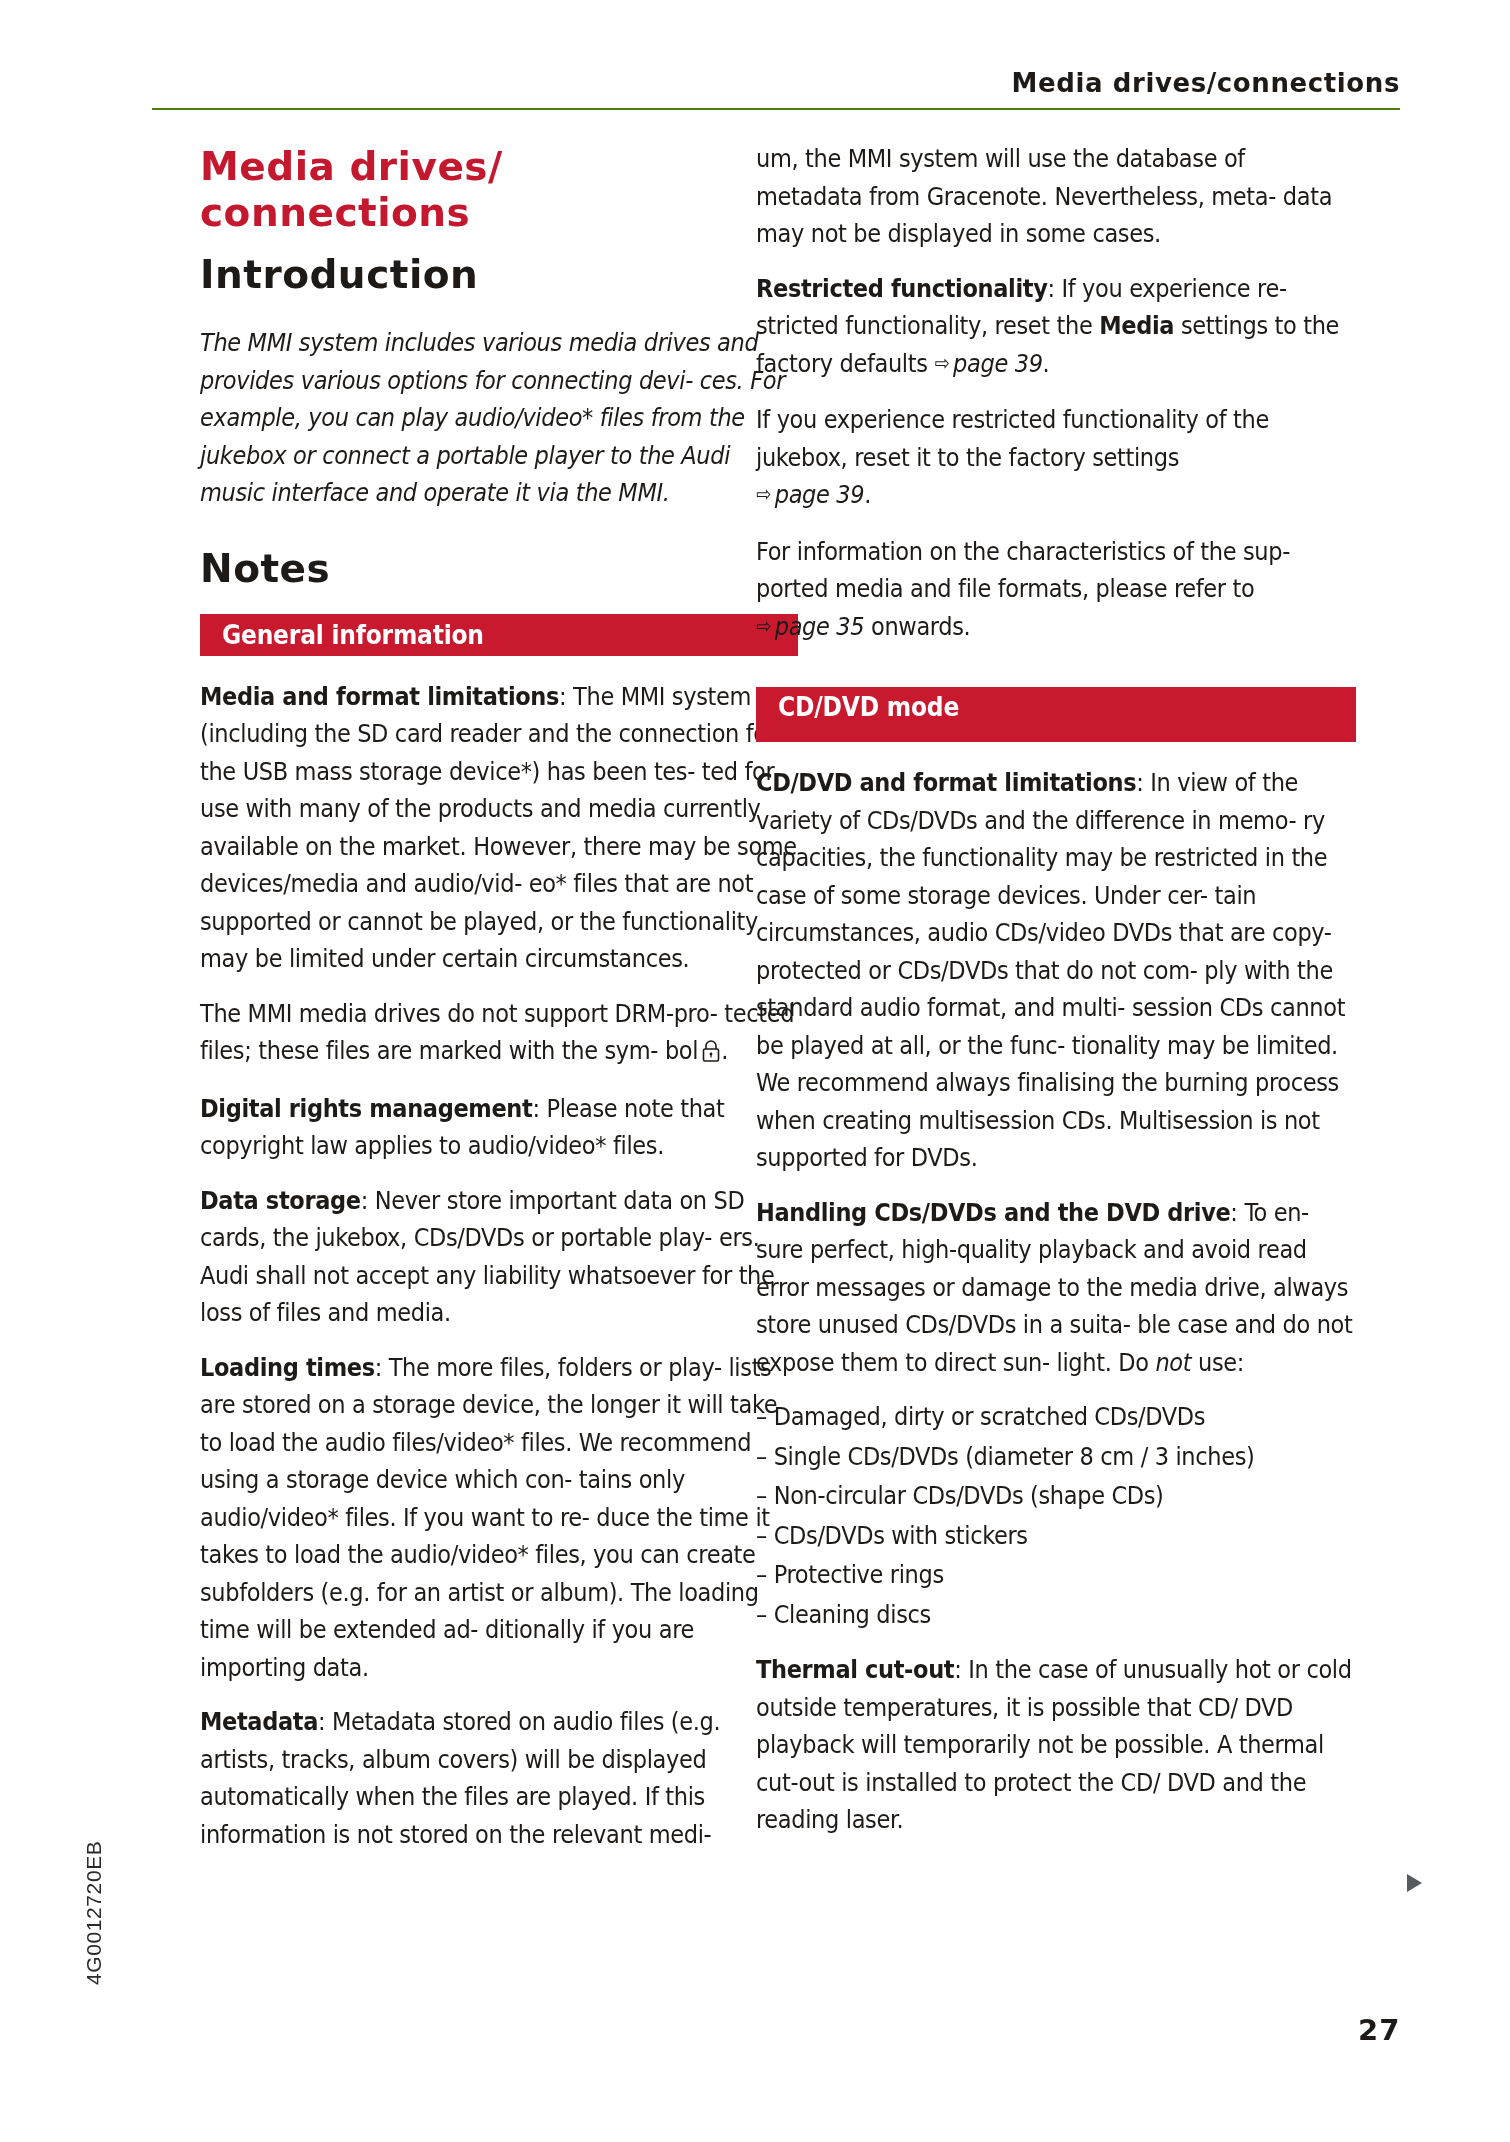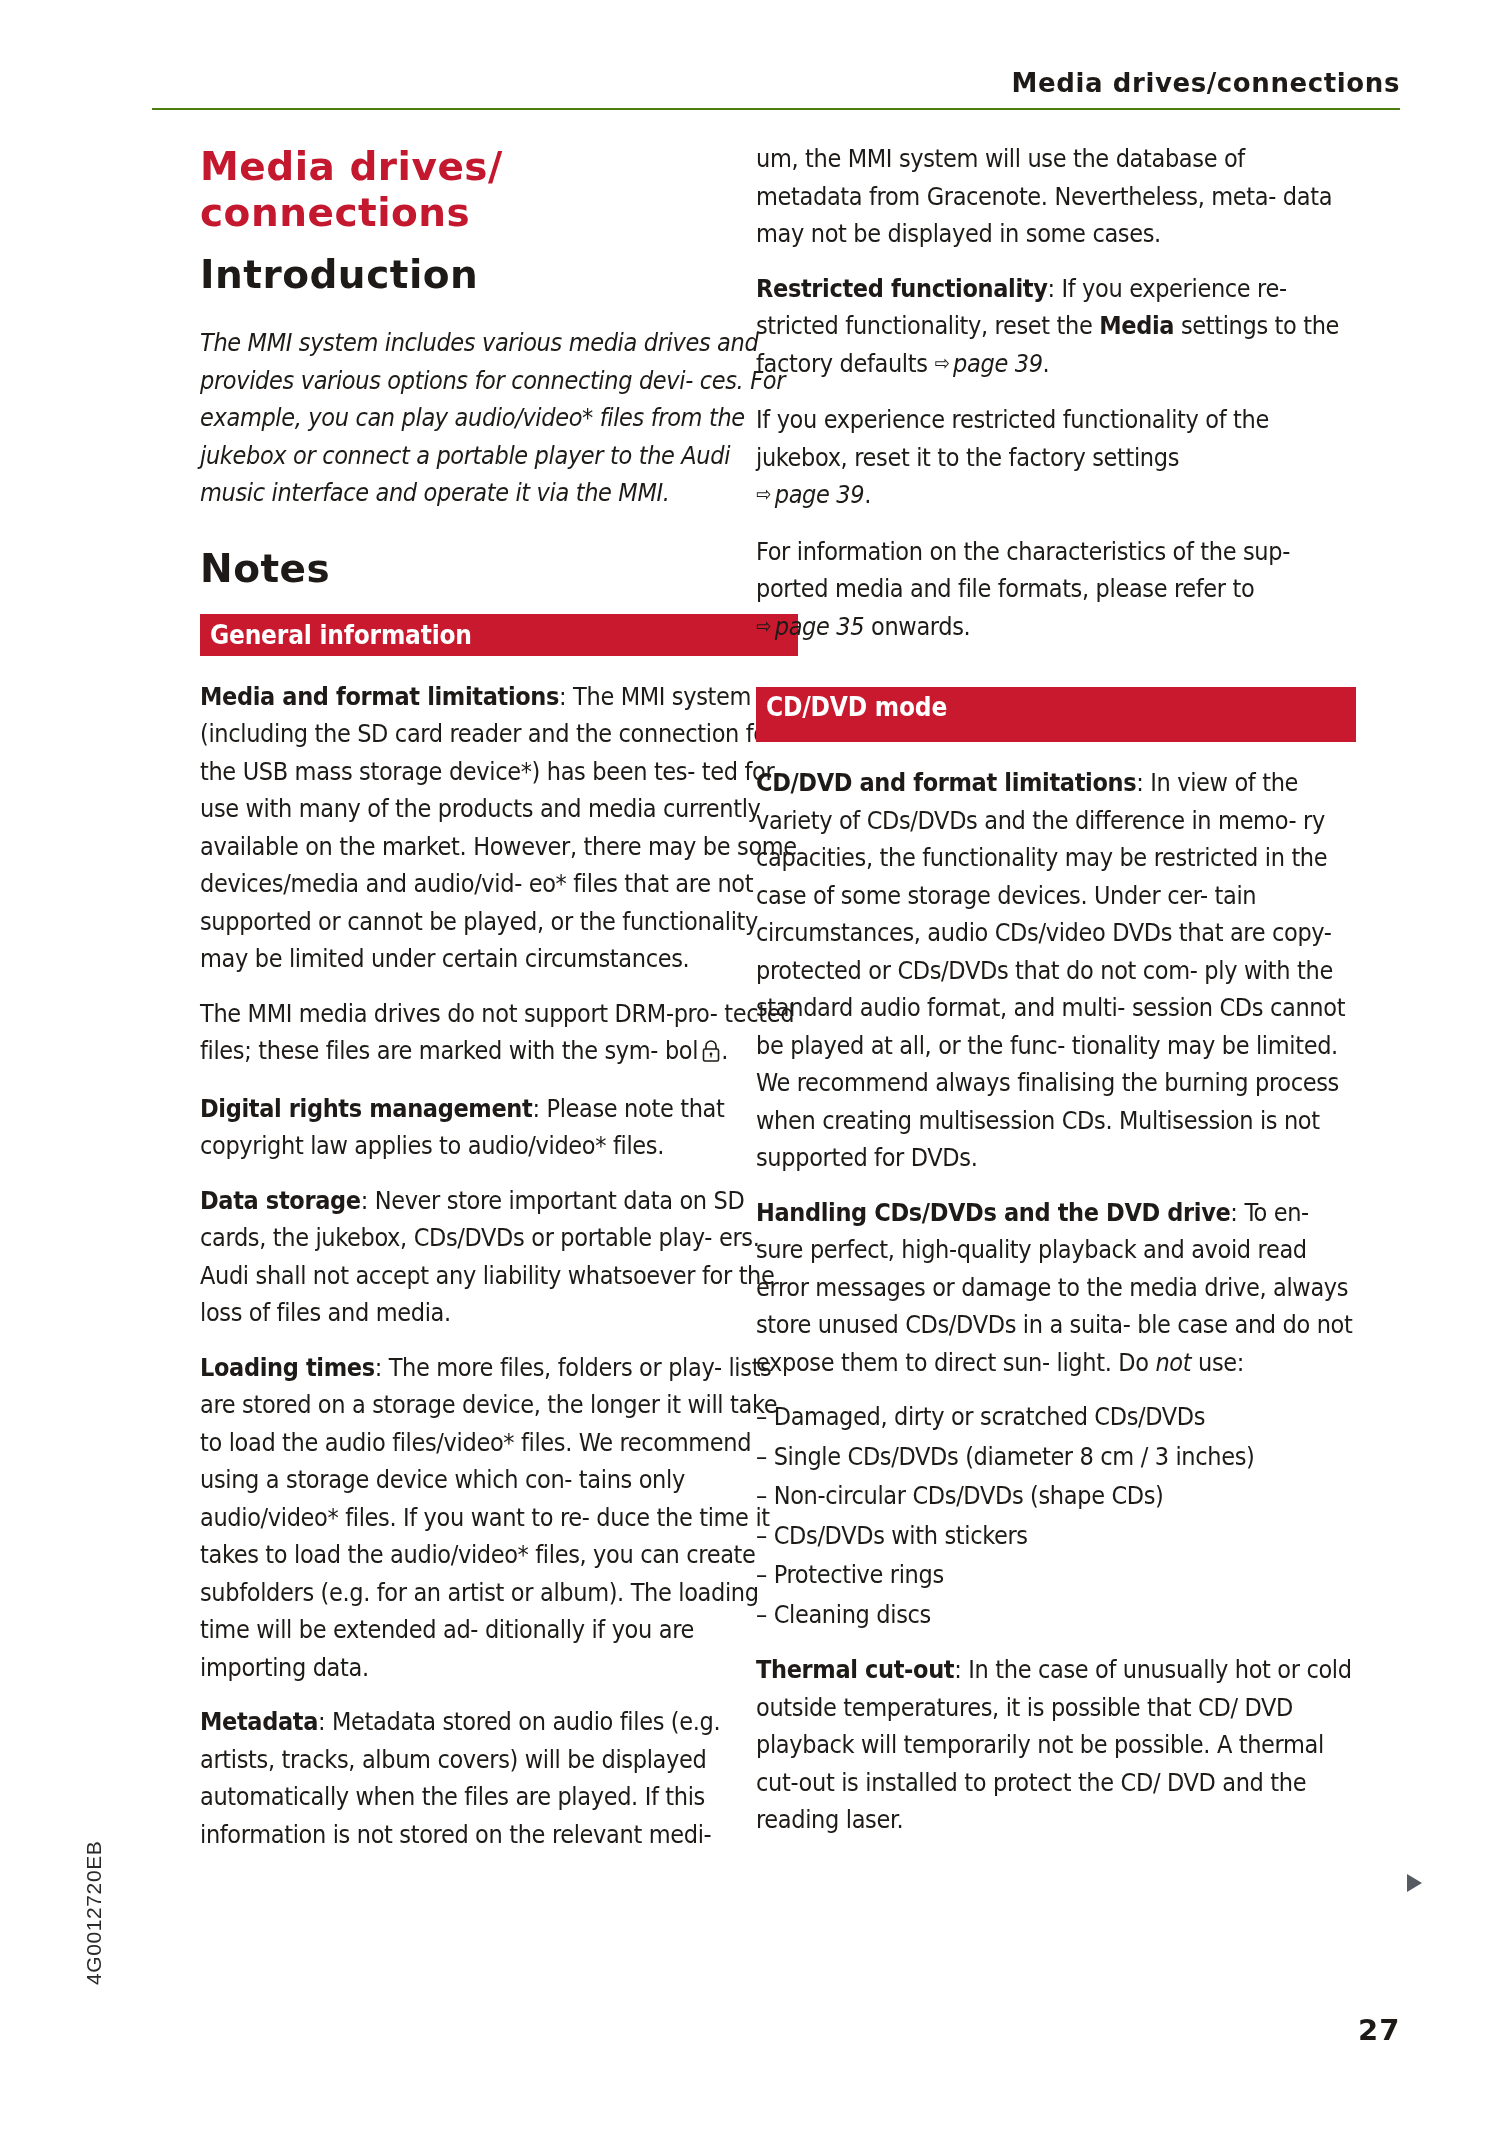--- a/index.html
+++ b/index.html
@@ -36,21 +36,21 @@
       font-size: 25px; line-height: 37.5px; margin: 0;
       letter-spacing: -0.35px; word-spacing: 0px;
       font-stretch: condensed;
     }
     .para { margin-top: 17px; }
     .intro { margin-top: 26px; font-style: italic; }
     .label { font-weight: bold; }
     .bar {
       background: #c8192f; color: #ffffff; font-weight: bold;
       font-size: 26px; height: 42px; line-height: 42px;
-      padding-left: 10px; letter-spacing: -0.2px;
+      padding-left: 22px; letter-spacing: -0.2px;
     }
     .bar.general { margin-top: 22px; margin-bottom: 22px; }
     .bar.cddvd { margin-top: 40px; margin-bottom: 22px; height: 55px; line-height: 40px; }
     .ref-arrow { font-size: 20px; margin-right: 4px; position: relative; top: -2px; }
     .ref-page { font-style: italic; }
     .lock-icon {
       display: inline-block; vertical-align: -3px; margin: 0 1px 0 4px;
     }
     .list { margin-top: 16px; }
     .list-item { line-height: 39.5px; }

